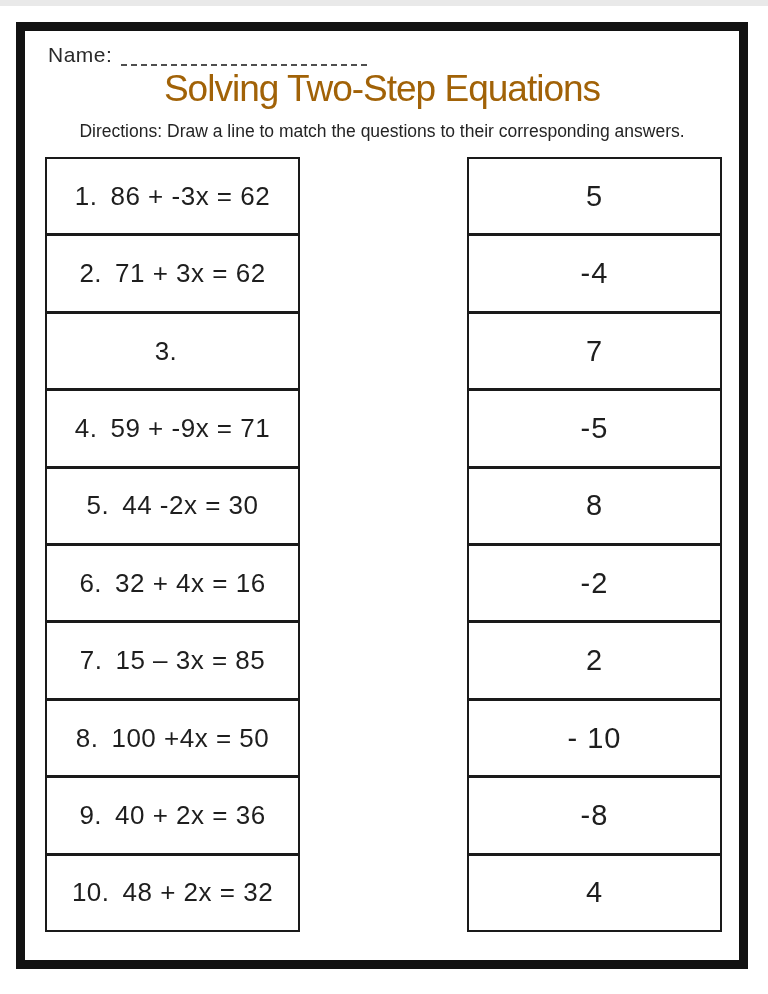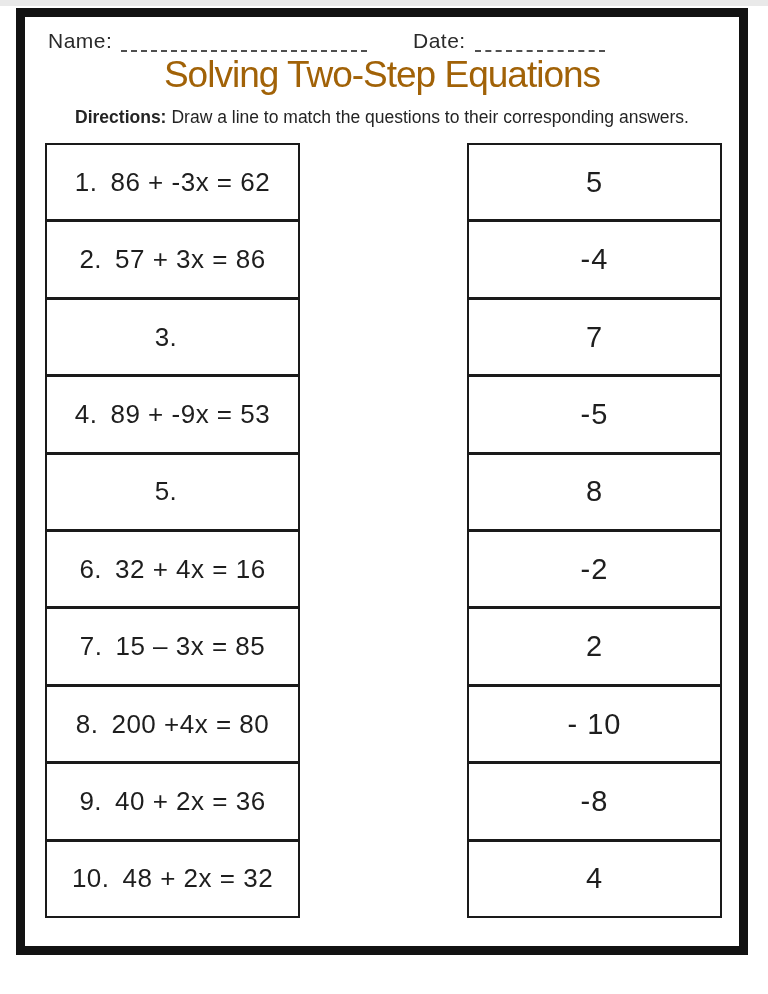--- a/index.html
+++ b/index.html
@@ -17,21 +17,21 @@
   }
   .top-strip {
     position: absolute;
     left: 0; top: 0;
     width: 100%; height: 6px;
     background: #e9e9e9;
   }
   .frame {
     position: absolute;
     left: 16px;
-    top: 8px;
+    top: 22px;
     width: 714px;   
     height: 929px;
     border: 9px solid #121212;
     background: #ffffff;
   }
   
   .field-group {
     position: absolute;
     top: 12px;
     display: flex;
@@ -68,21 +68,21 @@
   .directions {
     position: absolute;
     top: 90px;
     left: 0;
     width: 100%;
     text-align: center;
     font-size: 17.5px;
     color: #242424;
     white-space: nowrap;
   }
-  .dir-label { font-weight: bold; }
+  .dir-label { font-weight: normal; }
   .dir-text { margin-left: 5px; }
 
   
   .match-table {
     position: absolute;
     top: 126px;
     width: 251px;  
     height: 771px;
     border: 2px solid #1a1a1a;
     display: flex;
@@ -117,61 +117,58 @@
 
 <div class="top-strip"></div>
 
 <div class="frame">
 
   <div class="field-group name-group">
     <span class="field-label">Name:</span>
     <span class="blank name-blank"></span>
   </div>
 
-  <div class="field-group date-group">
-    <span class="field-label">Date:</span>
-    <span class="blank date-blank"></span>
-  </div>
 
   <div class="title">Solving Two-Step Equations</div>
 
   <div class="directions">
     <span class="dir-label">Directions:</span><span class="dir-text">Draw a line to match the questions to their corresponding answers.</span>
   </div>
 
   <div class="match-table questions-table">
     <div class="cell q-cell">
       <span class="q-num">1.</span>
         <span>86 + -3x = 62</span>
     </div>
     <div class="cell q-cell">
       <span class="q-num">2.</span>
-        <span>57 + 3x = 86</span>
+        <span>71 + 3x = 62</span>
     </div>
     <div class="cell q-cell">
       <span class="q-num">3.</span>
     </div>
     <div class="cell q-cell">
       <span class="q-num">4.</span>
-        <span>89 + -9x = 53</span>
+        <span>59 + -9x = 71</span>
     </div>
     <div class="cell q-cell">
       <span class="q-num">5.</span>
+        <span>44 -2x = 30</span>
     </div>
     <div class="cell q-cell">
       <span class="q-num">6.</span>
         <span>32 + 4x = 16</span>
     </div>
     <div class="cell q-cell">
       <span class="q-num">7.</span>
         <span>15 – 3x = 85</span>
     </div>
     <div class="cell q-cell">
       <span class="q-num">8.</span>
-        <span>200 +4x = 80</span>
+        <span>100 +4x = 50</span>
     </div>
     <div class="cell q-cell">
       <span class="q-num">9.</span>
         <span>40 + 2x = 36</span>
     </div>
     <div class="cell q-cell">
       <span class="q-num">10.</span>
         <span>48 + 2x = 32</span>
     </div>
   </div>

